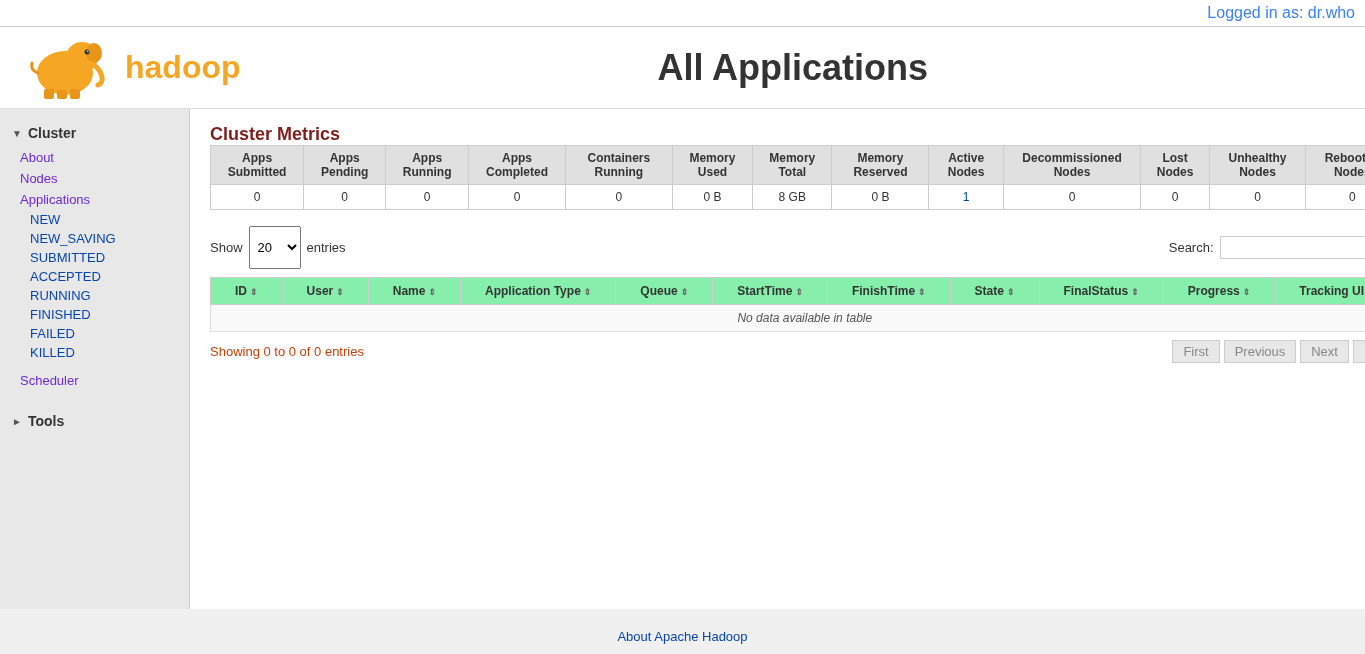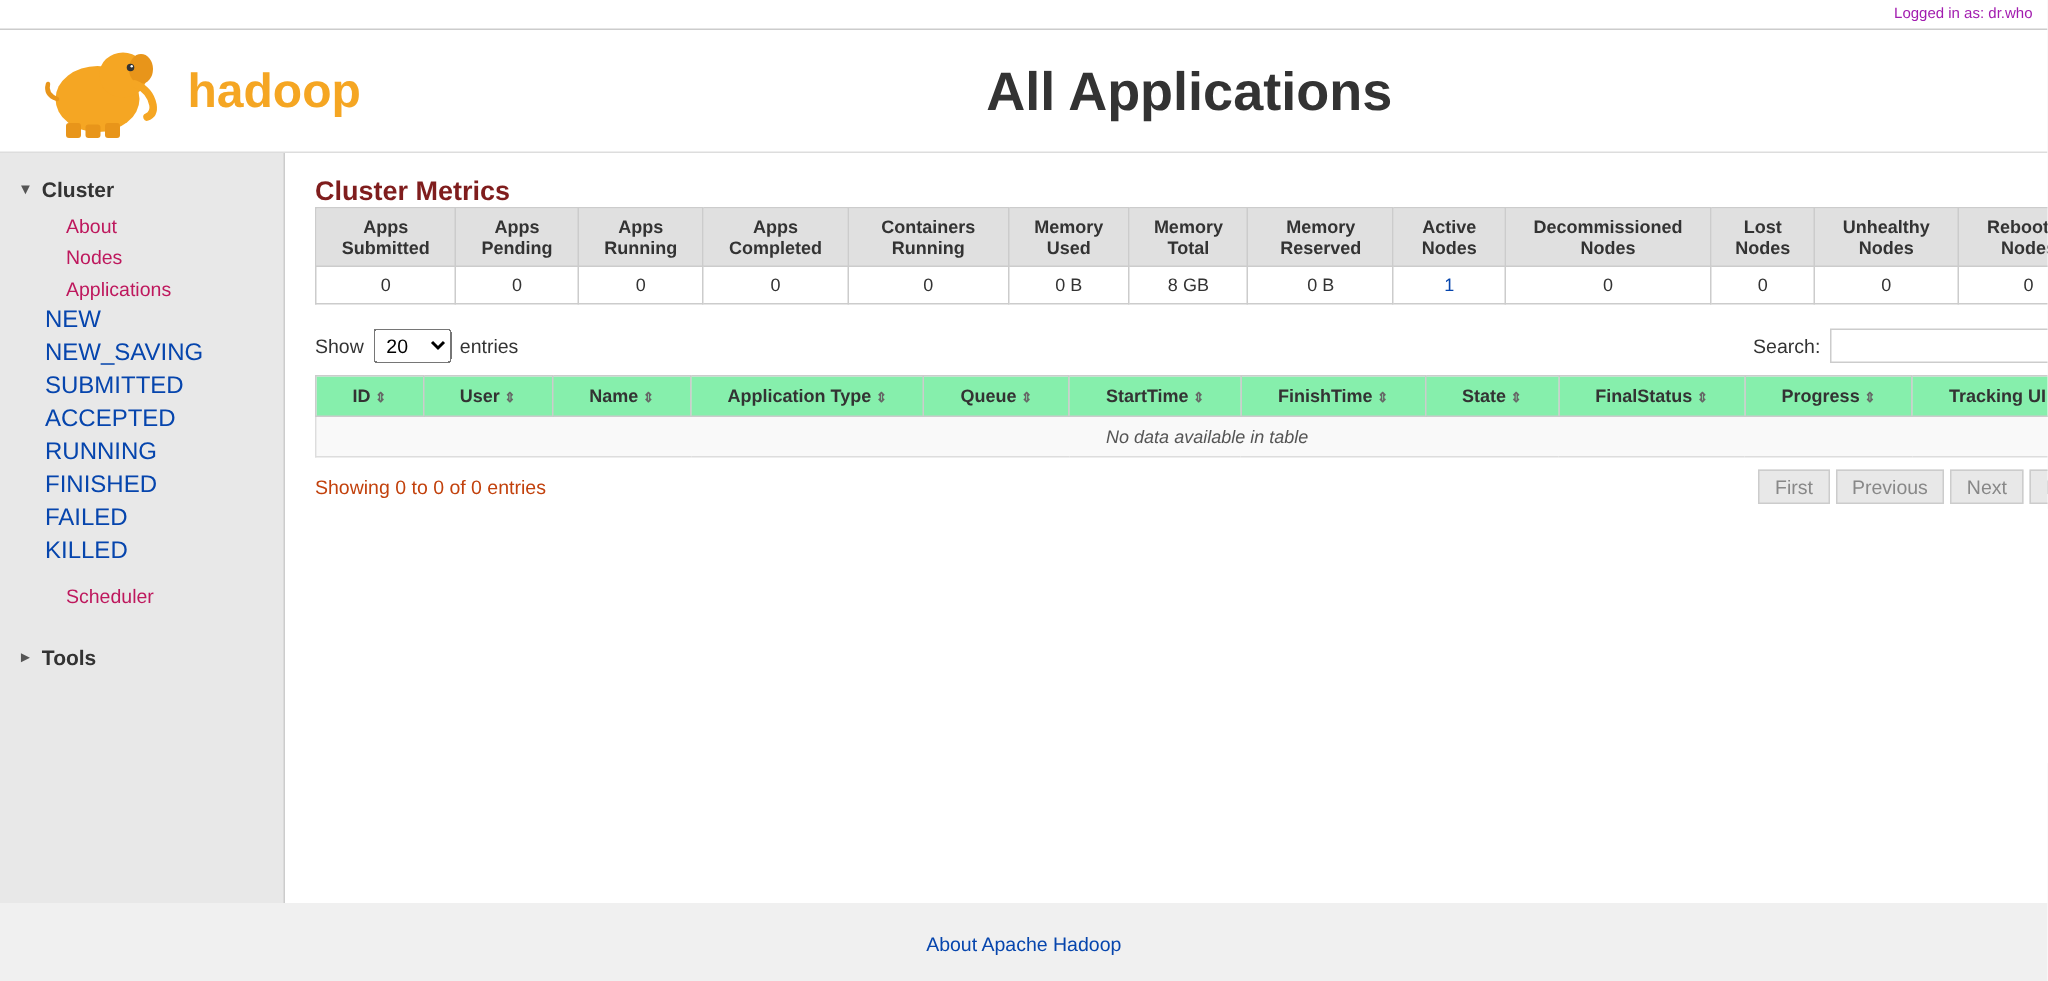--- a/index.html
+++ b/index.html
@@ -4,22 +4,22 @@
   <style>
     * { box-sizing: border-box; margin: 0; padding: 0; }
     body { font-family: Arial, sans-serif; font-size: 13px; background: #f0f0f0; color: #333; }
 
     
     #top-bar {
       background: #fff;
       border-bottom: 1px solid #ccc;
       padding: 4px 10px;
       text-align: right;
-      font-size: 10px;
-      color: #a21caf;
+      font-size: 16px;
+      color: #3b82f6;
     }
 
     
     #header {
       background: #fff;
       border-bottom: 1px solid #ddd;
       display: flex;
       align-items: center;
       padding: 8px 20px;
     }
@@ -61,31 +61,30 @@
       color: #333;
     }
     .sidebar-section-header .arrow {
       margin-right: 6px;
       font-size: 10px;
       color: #555;
     }
     .sidebar-nav-link {
       display: block;
       padding: 3px 20px;
-      color: #be185d;
+      color: #6d28d9;
       text-decoration: none;
       font-size: 13px;
-      margin-left: 24px;
     }
     .sidebar-sub-link {
       display: block;
       padding: 2px 30px;
       color: #0645ad;
       text-decoration: none;
-      font-size: 16px;
+      font-size: 13px;
     }
     .sidebar-divider { height: 8px; }
 
     
     #main-content {
       flex: 1;
       padding: 15px 20px;
       background: #fff;
     }
 
@@ -131,21 +130,21 @@
       gap: 40px;
     }
     .show-entries {
       display: flex;
       align-items: center;
       gap: 6px;
       font-size: 13px;
     }
     .show-entries select {
       font-size: 13px;
-      padding: 2px 4px;
+      padding: 12px 4px;
     }
     .search-area {
       display: flex;
       align-items: center;
       gap: 6px;
       font-size: 13px;
     }
     .search-area input {
       border: 1px solid #ccc;
       padding: 3px 6px;

